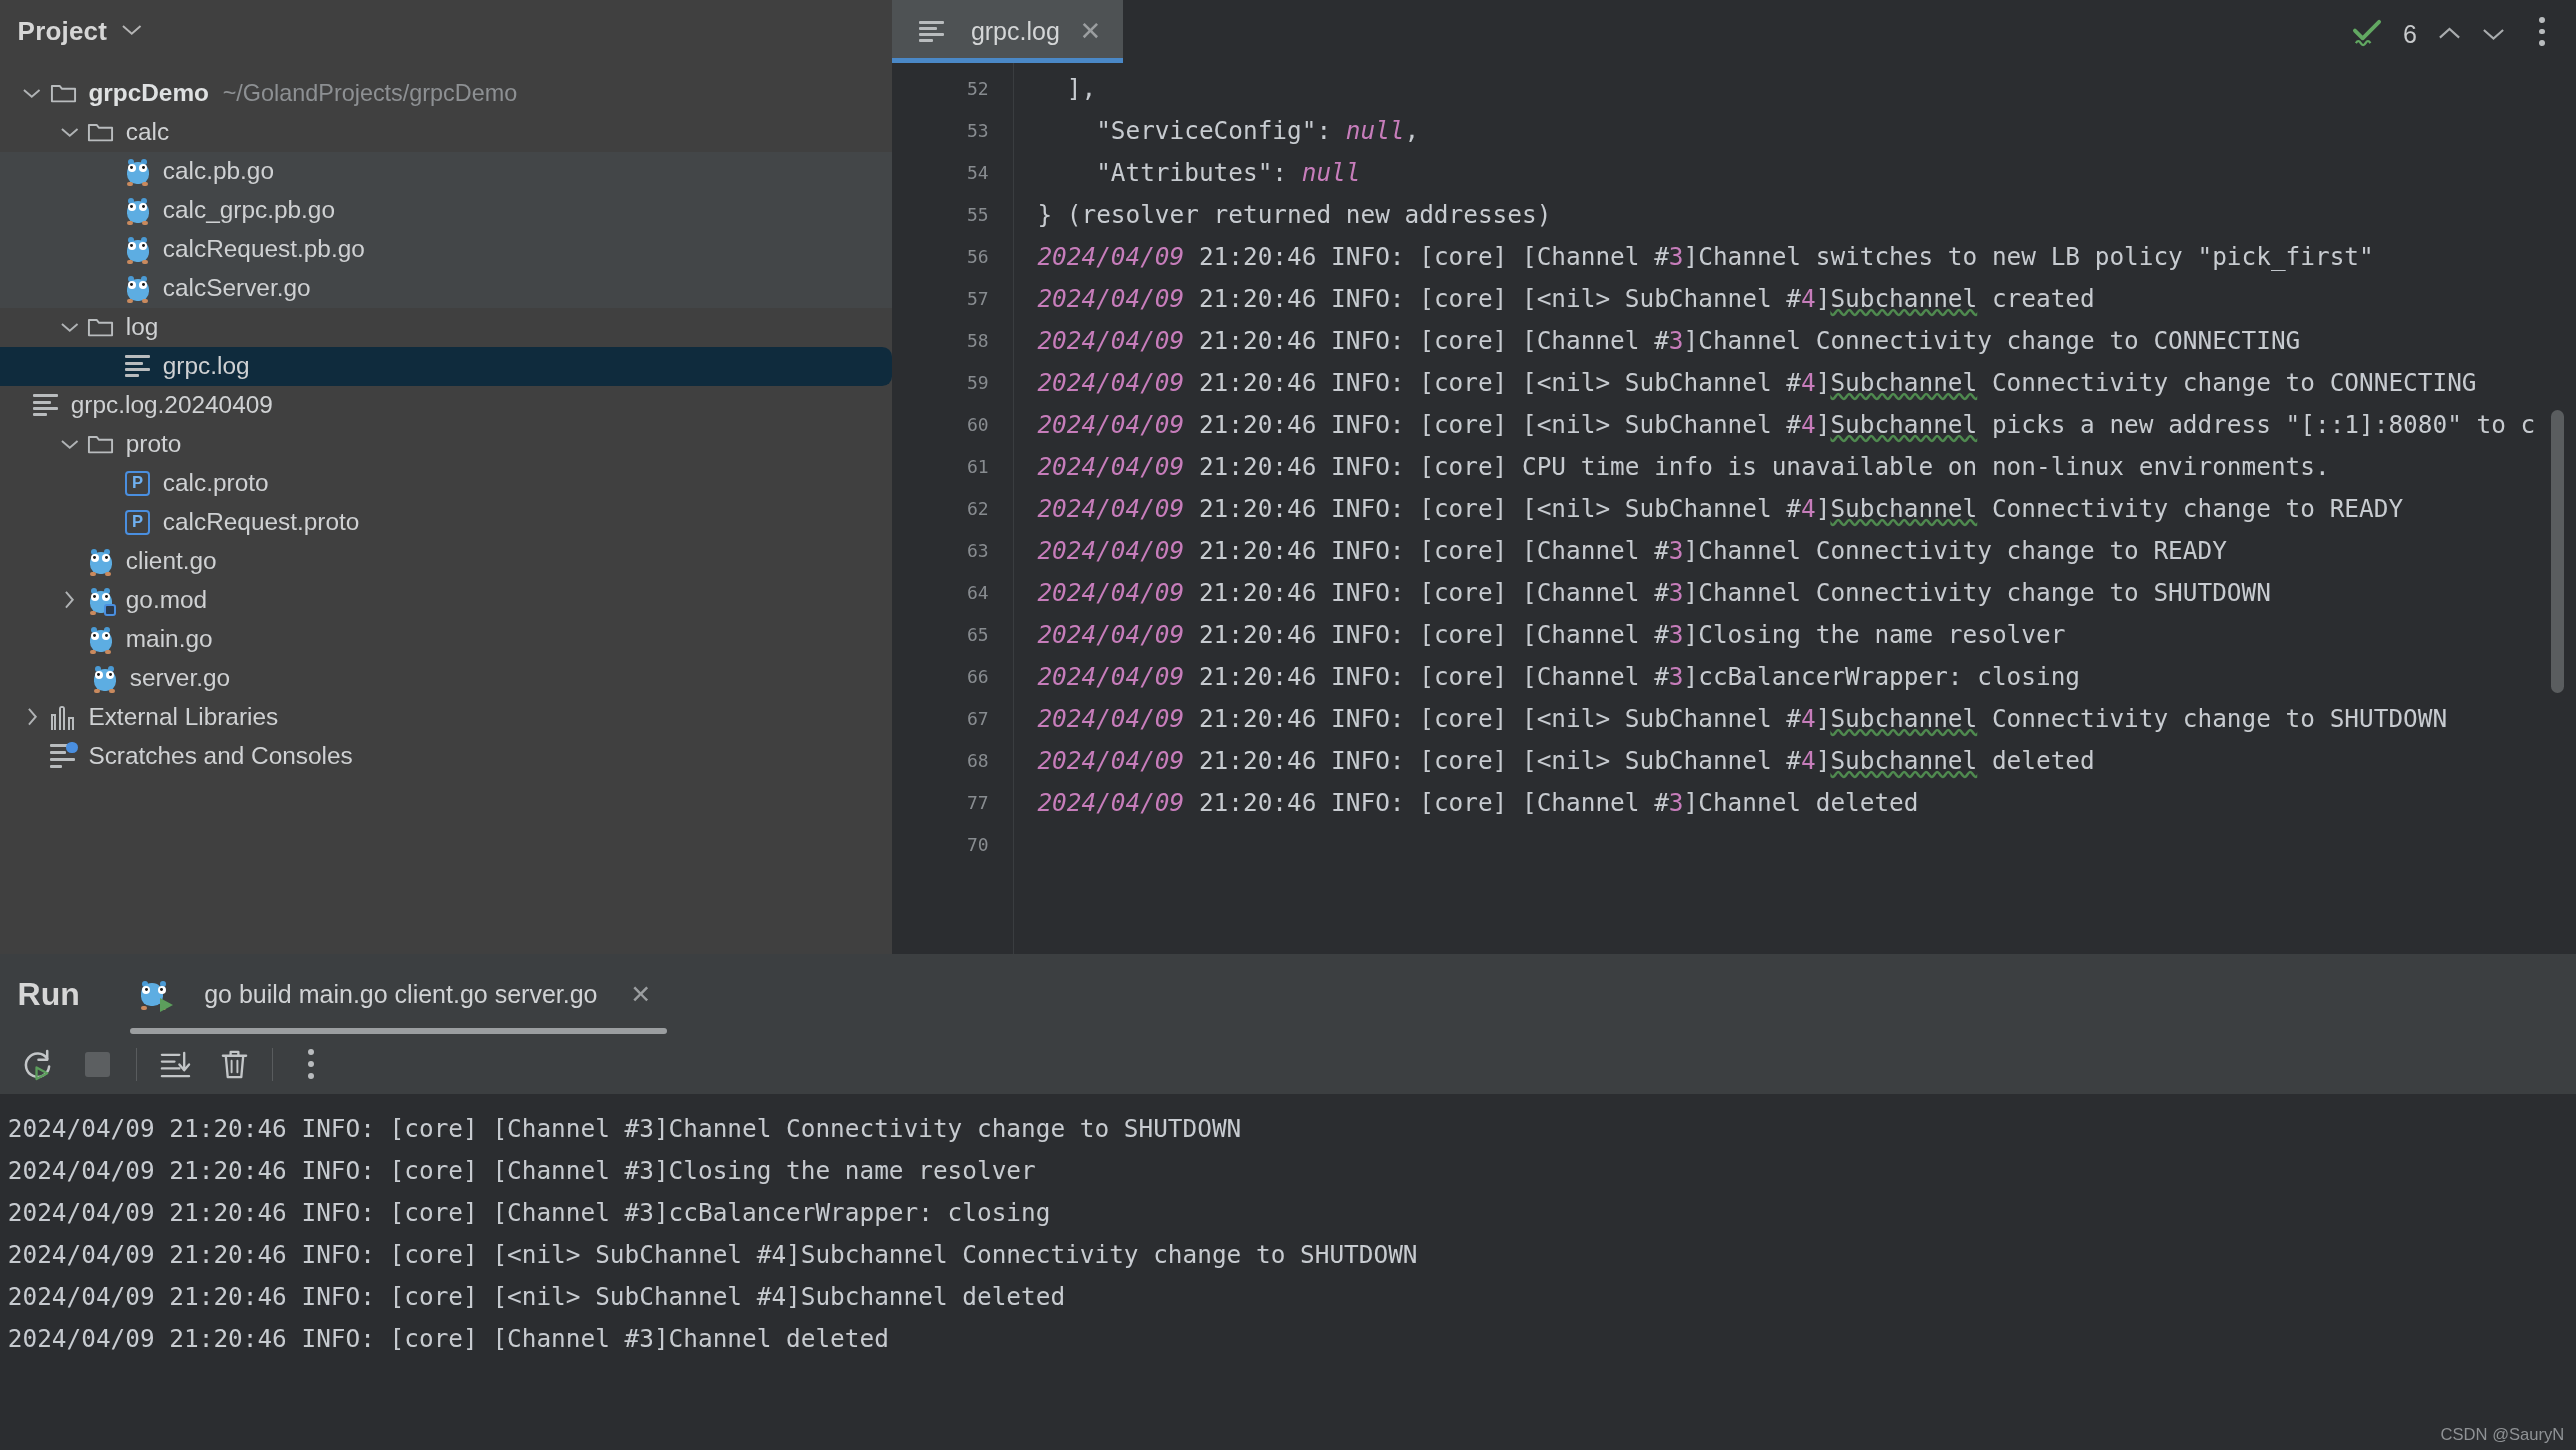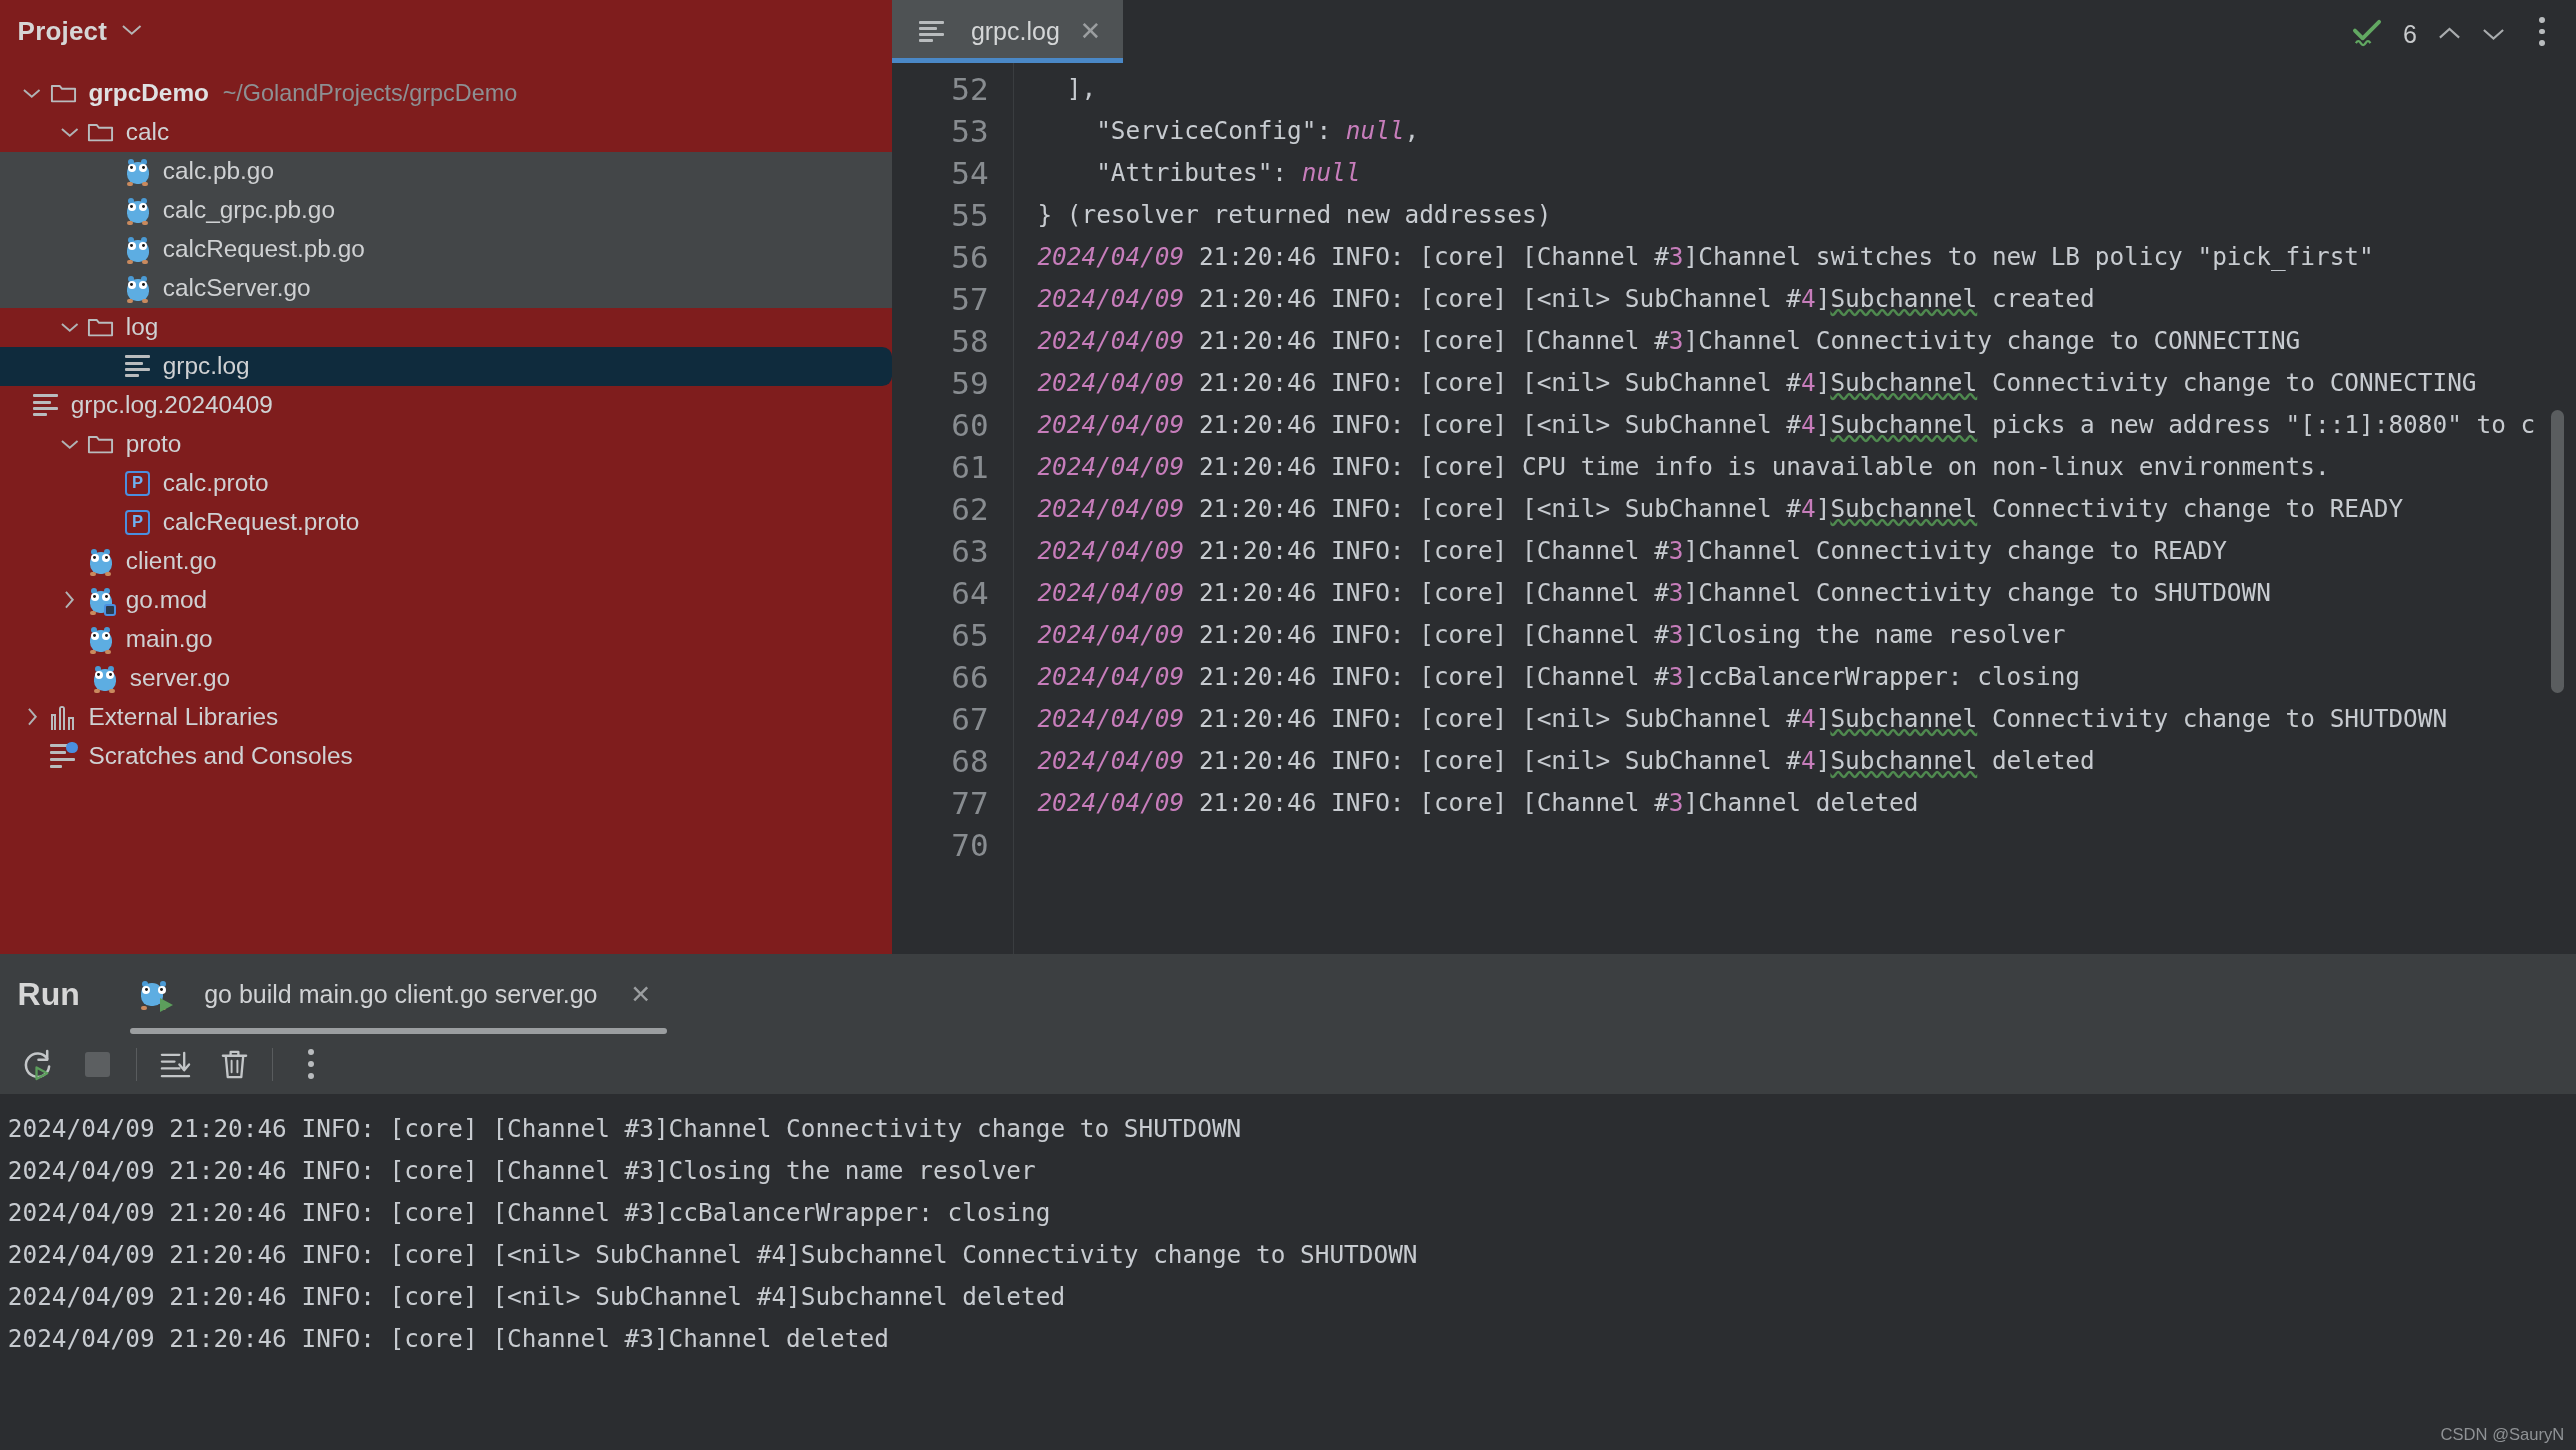--- a/index.html
+++ b/index.html
@@ -10,21 +10,21 @@
     overflow: hidden;
   }
   #app { position: relative; width: 2576px; height: 1451px; display: flex; flex-direction: column; }
 
   
   .top-region { display: flex; height: 954px; width: 100%; }
 
   
   .sidebar {
     width: 892px; height: 100%;
-    background: #7f1d1d;
+    background: #404040;
     position: relative;
     flex: 0 0 892px;
   }
   .sb-header {
     height: 63px; display: flex; align-items: center;
     padding-left: 17.6px; gap: 13.7px;
   }
   .sb-title { font-size: 26px; font-weight: bold; color: #d6d6d6; letter-spacing: 0.2px; }
   .chev-dn { color: #b5b5b5; }
 
@@ -113,21 +113,21 @@
   .kebab .dots b { width:5.9px; height:5.9px; background:#b9bcbe; border-radius:50%; display:block; }
 
   .code-wrap { flex: 1 1 auto; position: relative; overflow: hidden; display: flex; }
   .gutter {
     width: 122px; flex: 0 0 122px; background: #2b2d30;
     border-right: 1px solid #3a3d40;
     padding-top: 4.9px;
   }
   .gutter .ln {
     height: 42px; line-height: 42px; text-align: right; padding-right: 24.4px;
-    color: #888c90; font-family: "DejaVu Sans Mono", monospace; font-size: 31px;
+    color: #888c90; font-family: "DejaVu Sans Mono", monospace; font-size: 18px;
   }
   .codecol { flex: 1 1 auto; padding-top: 4.9px; padding-left: 23.4px; overflow: hidden; }
   .cline {
     height: 42px; line-height: 42px; white-space: pre;
     font-family: "DejaVu Sans Mono", monospace; font-size: 24.4px; color: #c7cbd0;
   }
   .tk-null  { color: #c77dbb; font-style: italic; }
   .tk-date  { color: #c77dbb; font-style: italic; }
   .tk-num   { color: #c77dbb; }
   .tk-typo  { text-decoration: underline wavy #4f8a4f; text-decoration-skip-ink: none; }

